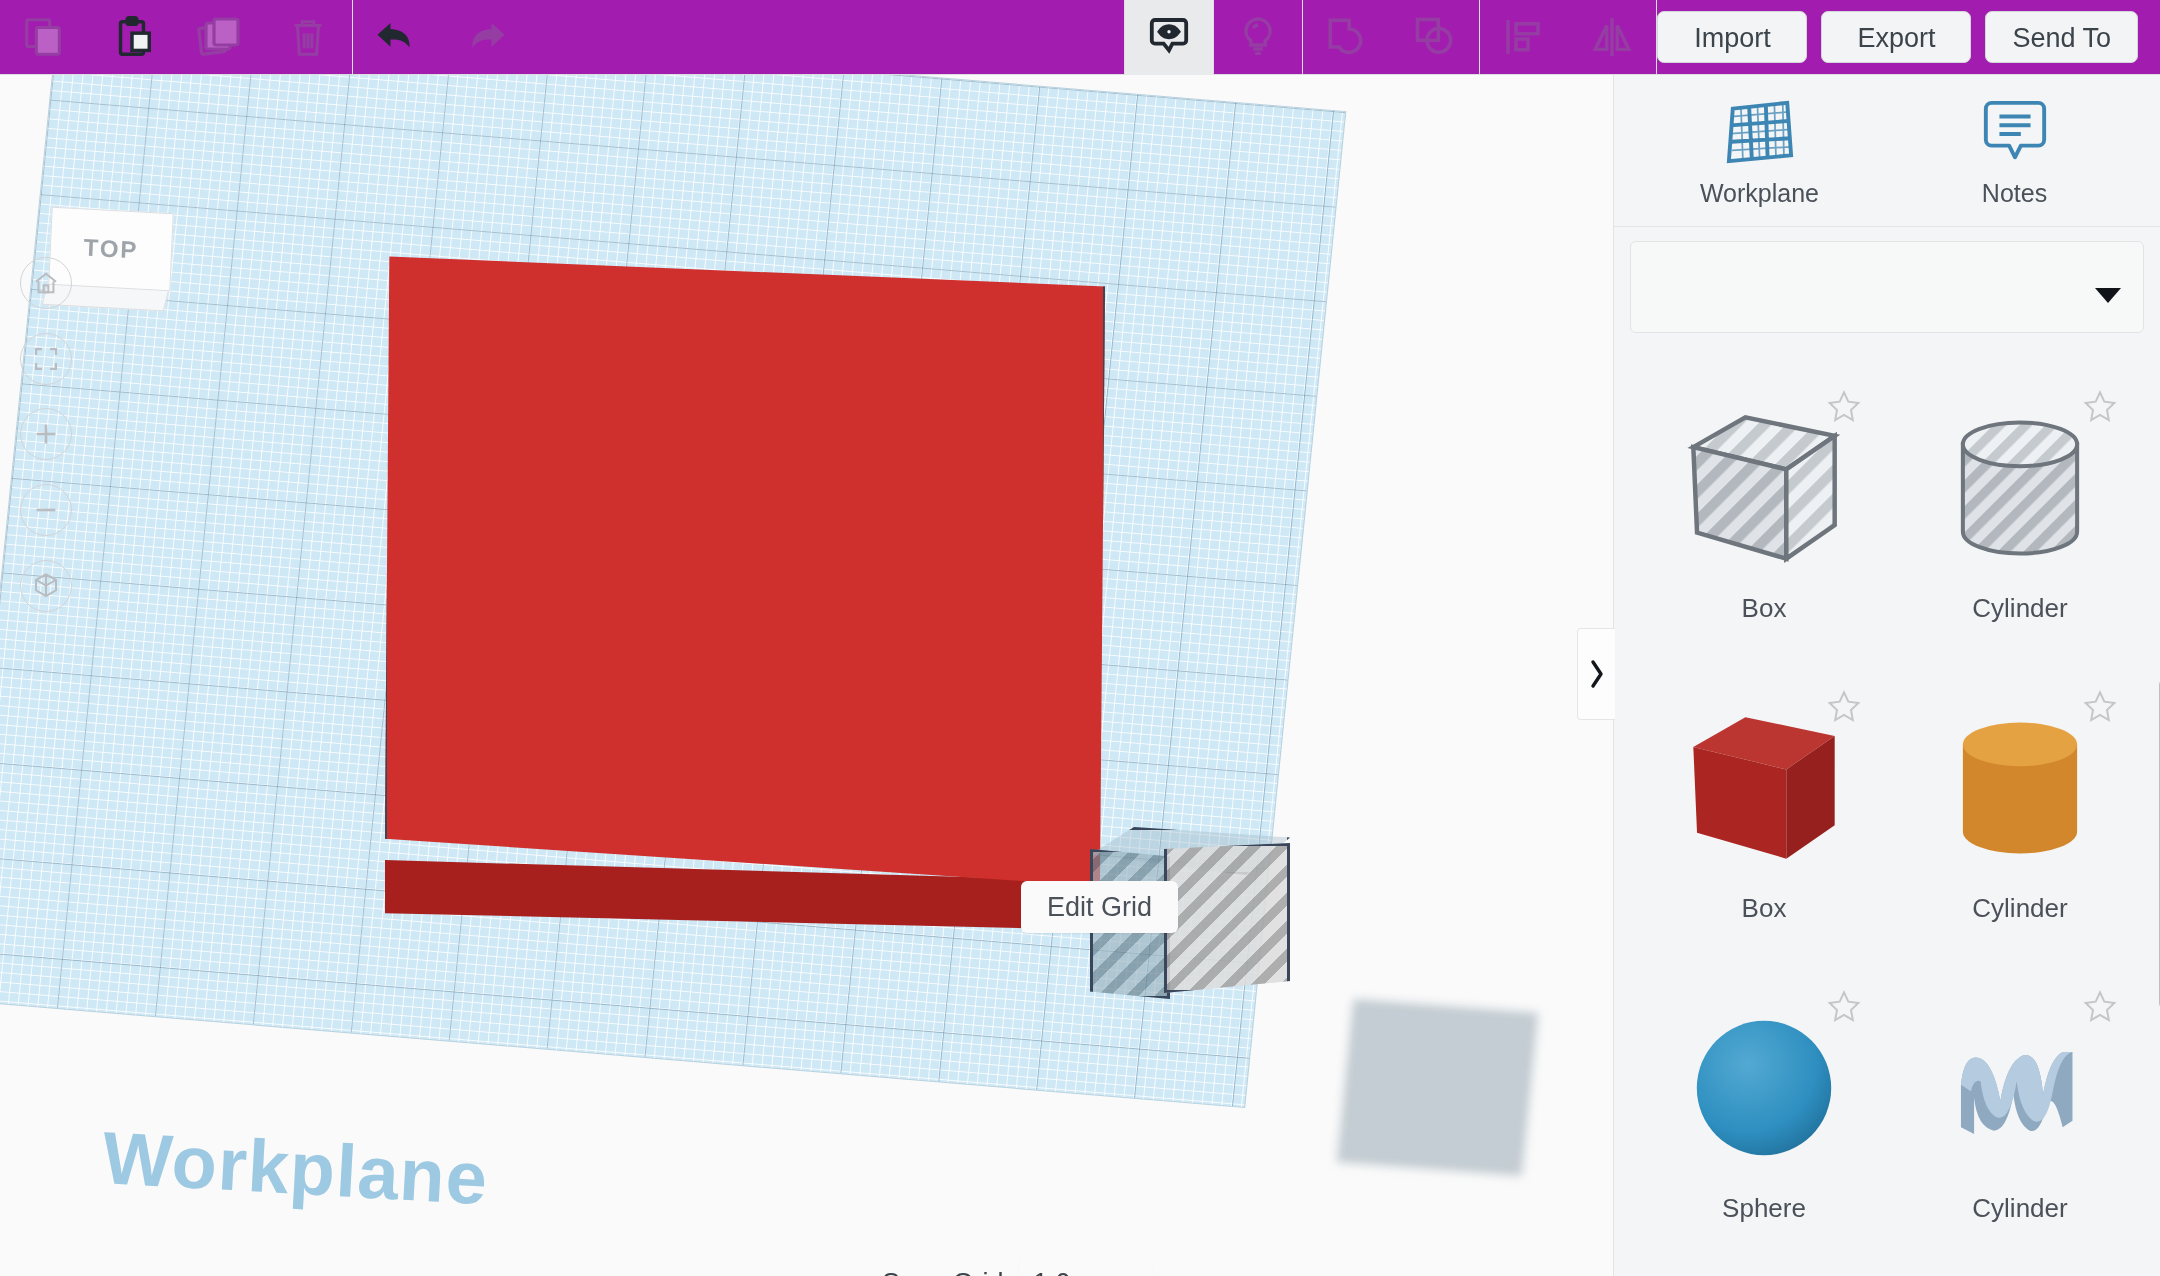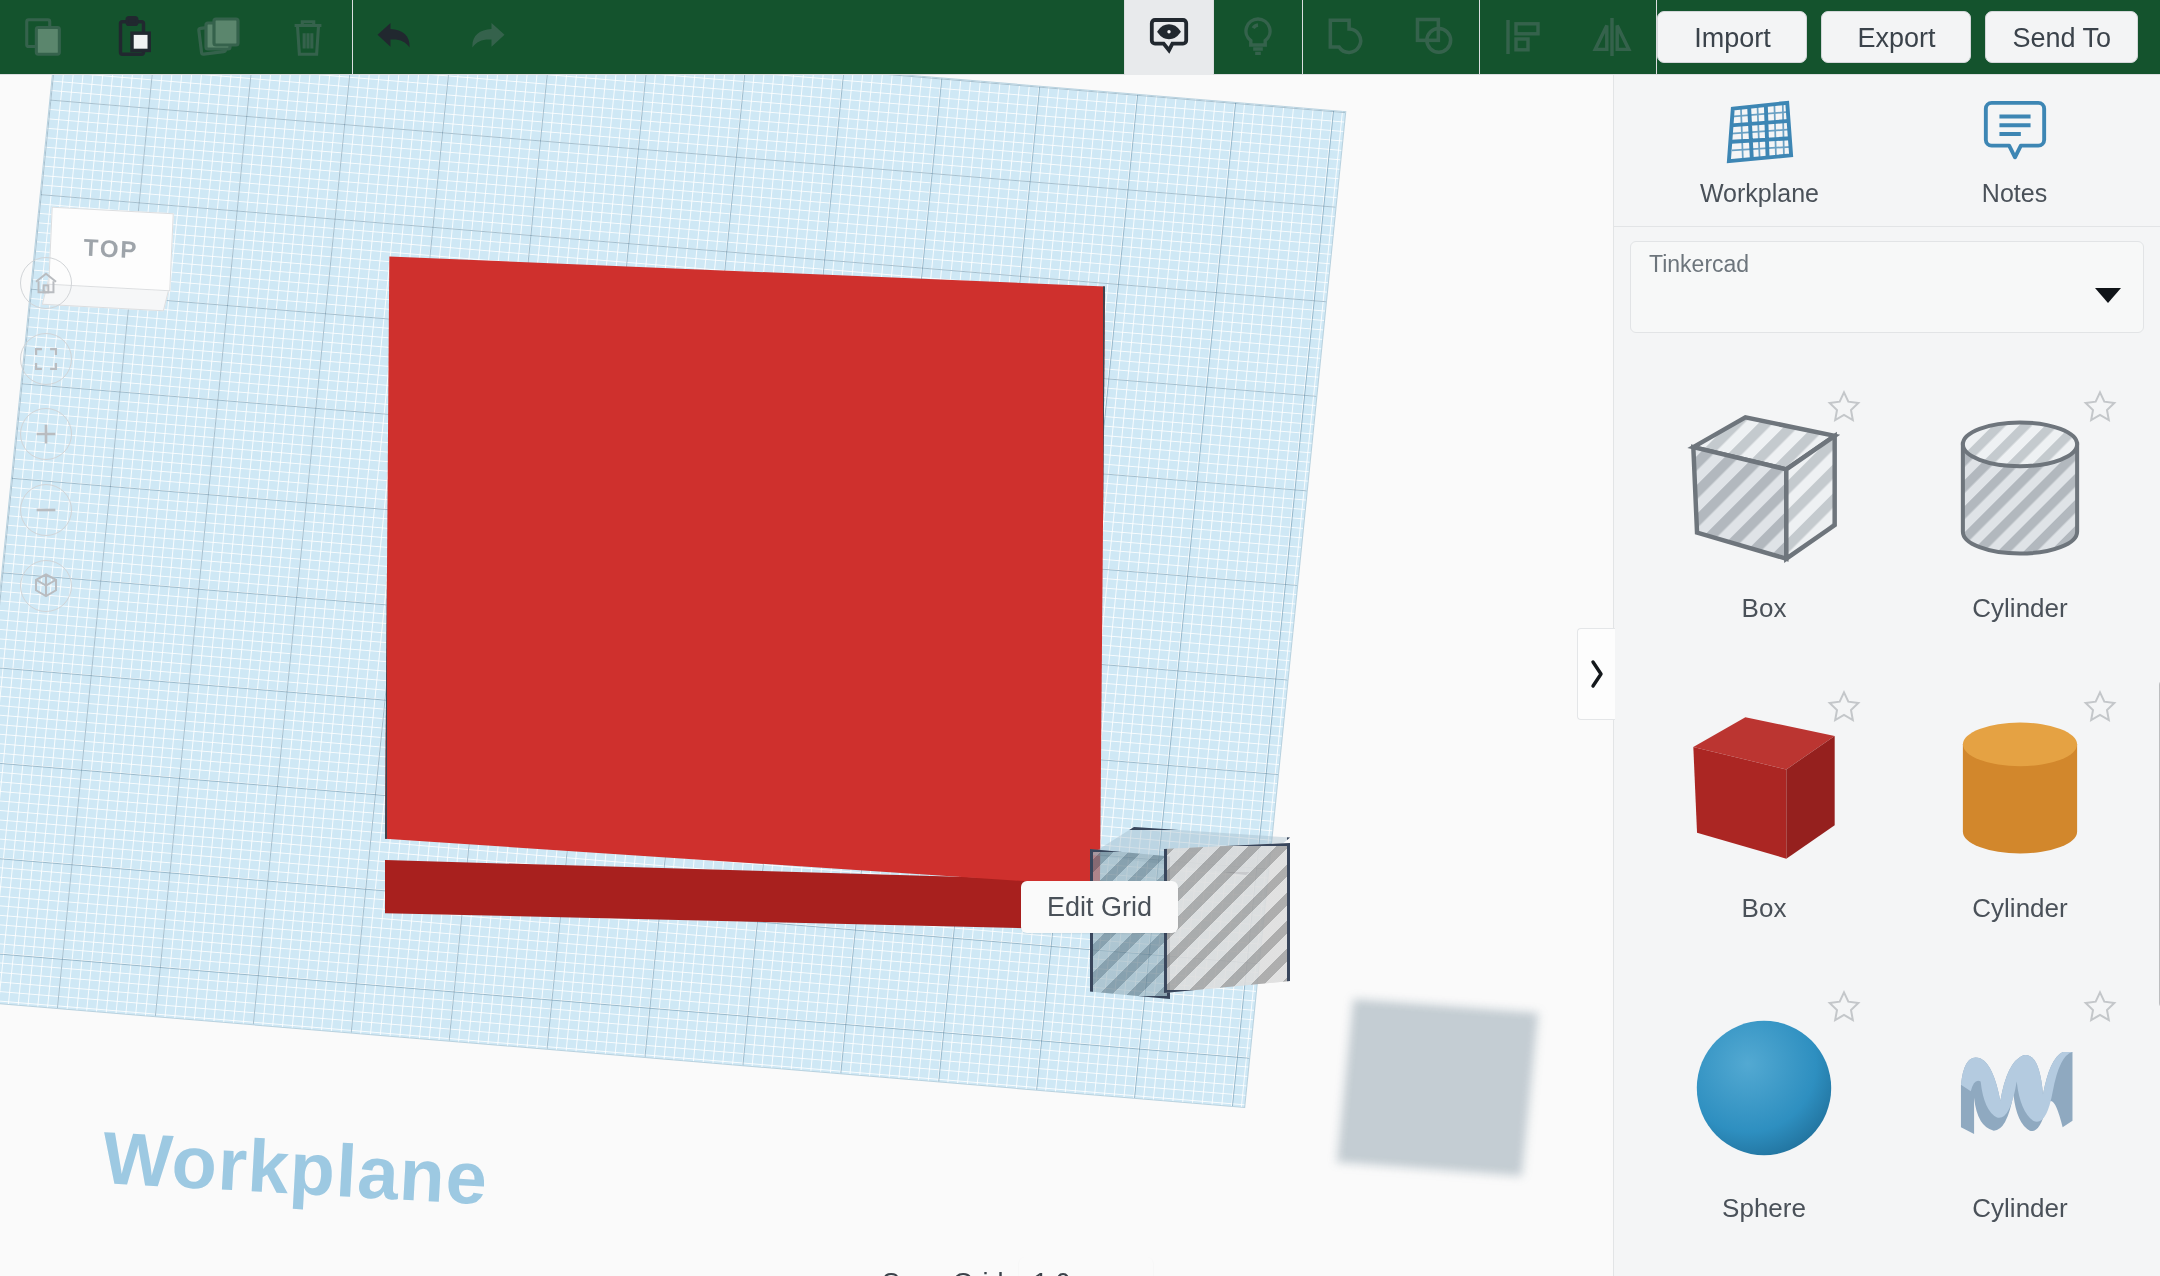--- a/index.html
+++ b/index.html
@@ -7,21 +7,21 @@
     width:2160px;height:1276px;overflow:hidden;
     background:#f4f5f6;
     font-family:"Liberation Sans", sans-serif;
     -webkit-font-smoothing:antialiased;
   }
   #app{position:relative;width:2160px;height:1276px;}
 
   
   #topbar{
     position:absolute;left:0;top:0;width:2160px;height:75px;
-    background:#14532d;border-bottom:1px solid #dcdee0;
+    background:#a21caf;border-bottom:1px solid #dcdee0;
     display:flex;align-items:center;box-sizing:border-box;
   }
   .tb-group{display:flex;align-items:center;height:75px;}
   .tb-btn{
     width:88px;height:75px;display:flex;align-items:center;justify-content:center;
     cursor:pointer;box-sizing:border-box;
   }
   .tb-btn.active{background:#e8eaec;}
   .tb-sep{width:1px;height:75px;background:#dcdee0;}
   .tb-flex{flex:1 1 auto;}
@@ -391,21 +391,20 @@
       <div class="tool">
         <svg width="78" height="70" viewBox="0 0 40 36" fill="none" stroke="#3d86b4" stroke-width="2" stroke-linejoin="round">
           <path d="M8 3h24a3 3 0 0 1 3 3v16a3 3 0 0 1-3 3h-9l-3 6-3-6H8a3 3 0 0 1-3-3V6a3 3 0 0 1 3-3z"></path>
           <path d="M12 10h16M12 14.5h16M12 19h11"></path>
         </svg>
         <span class="lbl">Notes</span>
       </div>
     </div>
 
     <div class="cat-select">
-      <div class="sub">Tinkercad</div>
       <div class="tri"></div>
     </div>
 
     <div class="shapes-wrap">
       <div class="shape-grid">
 
         <div class="shape-cell">
           <svg class="star" width="40" height="40" viewBox="0 0 24 24" fill="none" stroke="#c4c7ca" stroke-width="1.2">
             <path d="M12 3.2l2.6 5.6 6 .8-4.4 4.2 1.1 6-5.3-3-5.3 3 1.1-6L3.4 9.6l6-.8z"></path>
           </svg>

